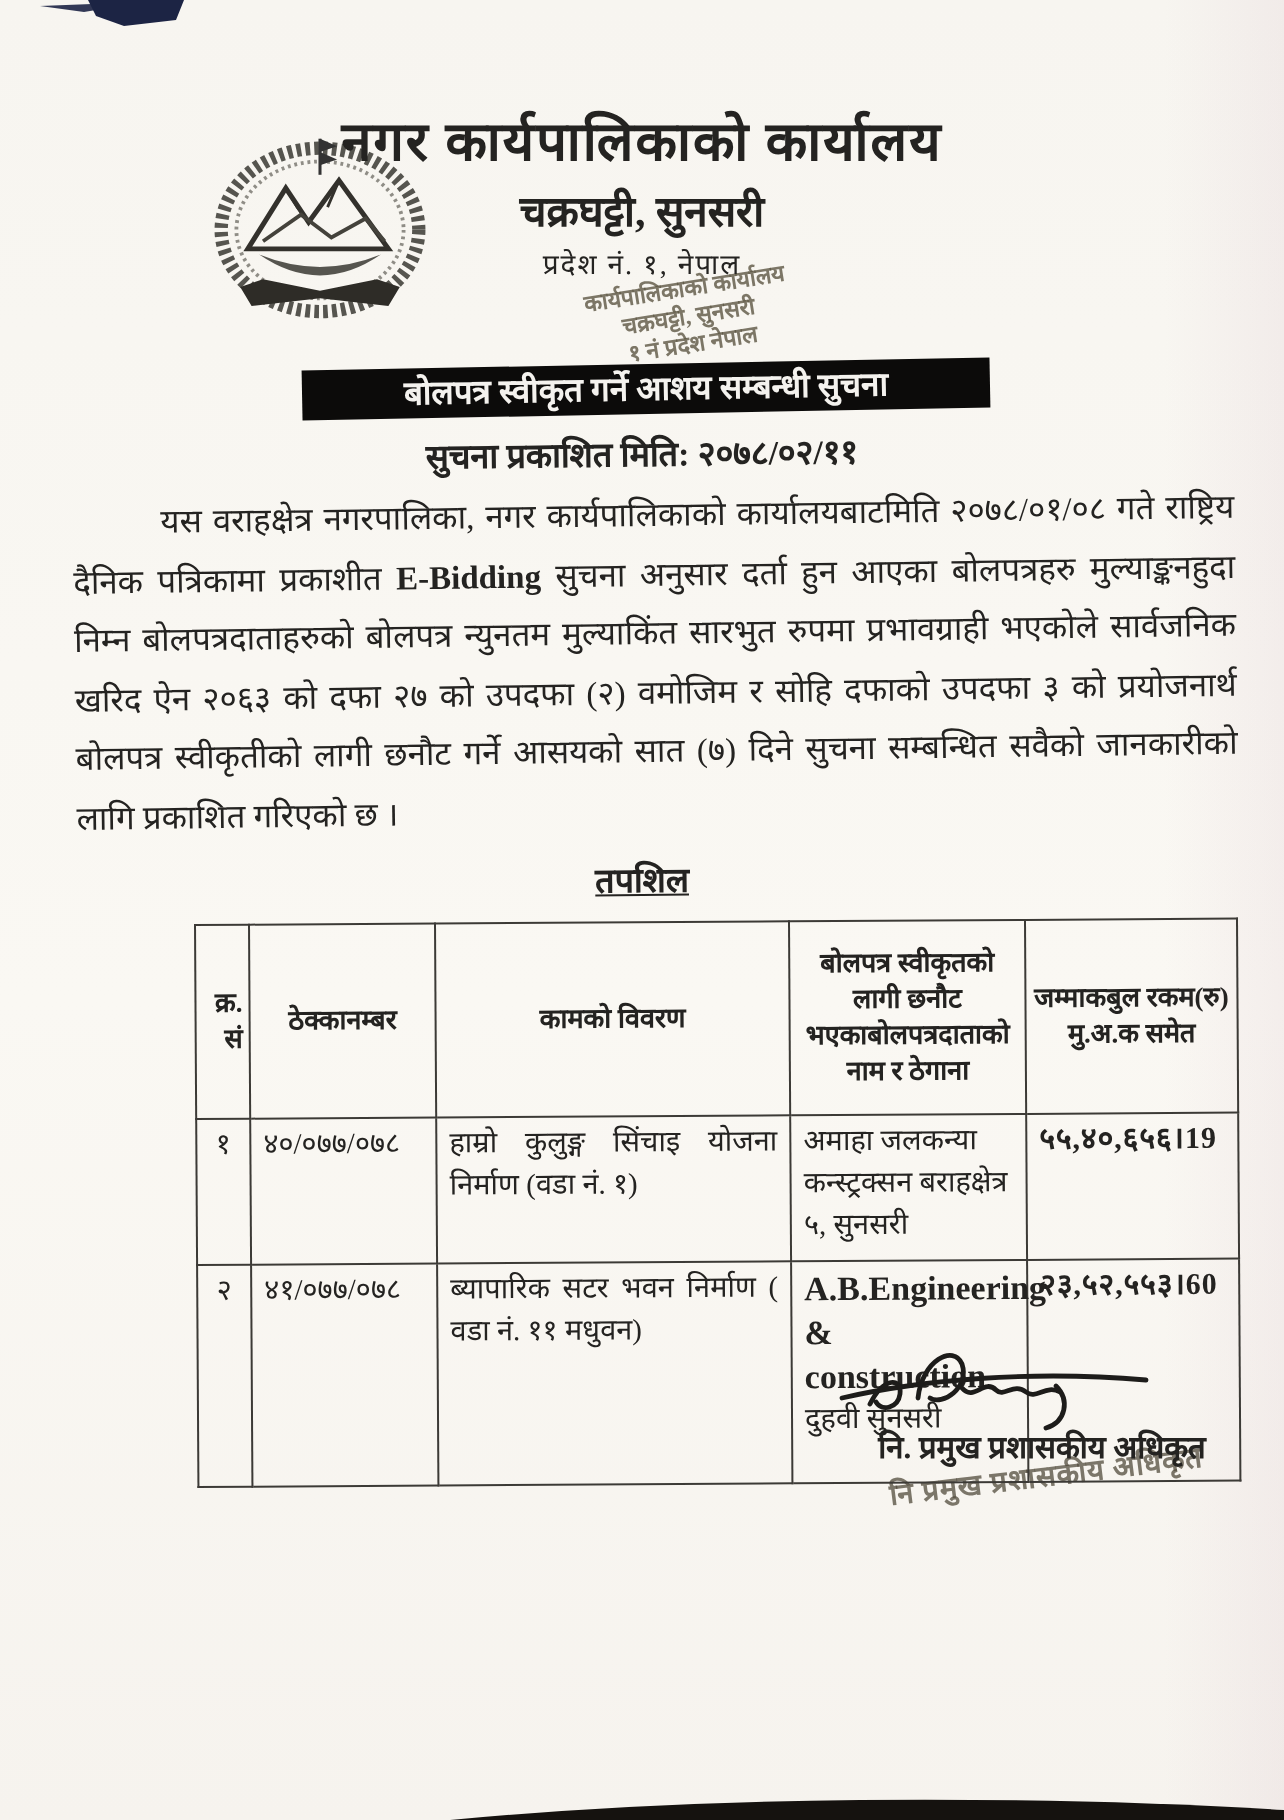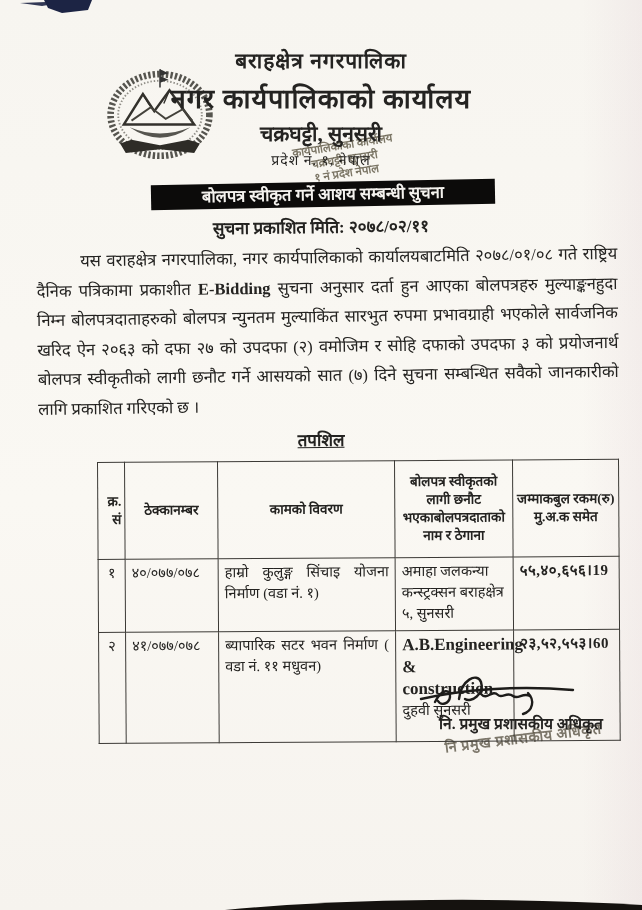--- a/index.html
+++ b/index.html
@@ -90,21 +90,20 @@
     <line x1="60" y1="5" x2="60" y2="24" stroke="#333" stroke-width="1.6"></line>
     <path d="M60 5 l9 4 -9 3 z M60 12 l9 4 -9 3 z" fill="#333"></path>
     <path d="M22 63 L42 31 L54 49 L70 27 L96 63 Z" fill="none" stroke="#33312c" stroke-width="2.6"></path>
     <path d="M42 31 L48 41 L54 49 M70 27 L64 41" stroke="#33312c" stroke-width="1.5" fill="none"></path>
     <path d="M30 59 L50 45 L66 57 L84 47 L94 59" fill="none" stroke="#44423b" stroke-width="2"></path>
     <path d="M28 66 Q60 79 92 66 Q60 88 28 66 Z" fill="#3a3832" opacity="0.85"></path>
     <path d="M18 83 L30 79 L60 85 L90 79 L102 83 L96 93 L60 89 L24 93 Z" fill="#2e2c27"></path>
   </svg>
 
   <div class="abs hdr">
-    <div class="hdr-muni">बराहक्षेत्र नगरपालिका</div>
     <div class="hdr-office">नगर कार्यपालिकाको कार्यालय</div>
     <div class="hdr-addr">चक्रघट्टी, सुनसरी</div>
     <div class="hdr-prov">प्रदेश नं. १, नेपाल</div>
   </div>
 
   <div class="abs stamp">
     <div>कार्यपालिकाको कार्यालय</div>
     <div>चक्रघट्टी, सुनसरी</div>
     <div>१ नं प्रदेश नेपाल</div>
   </div>

